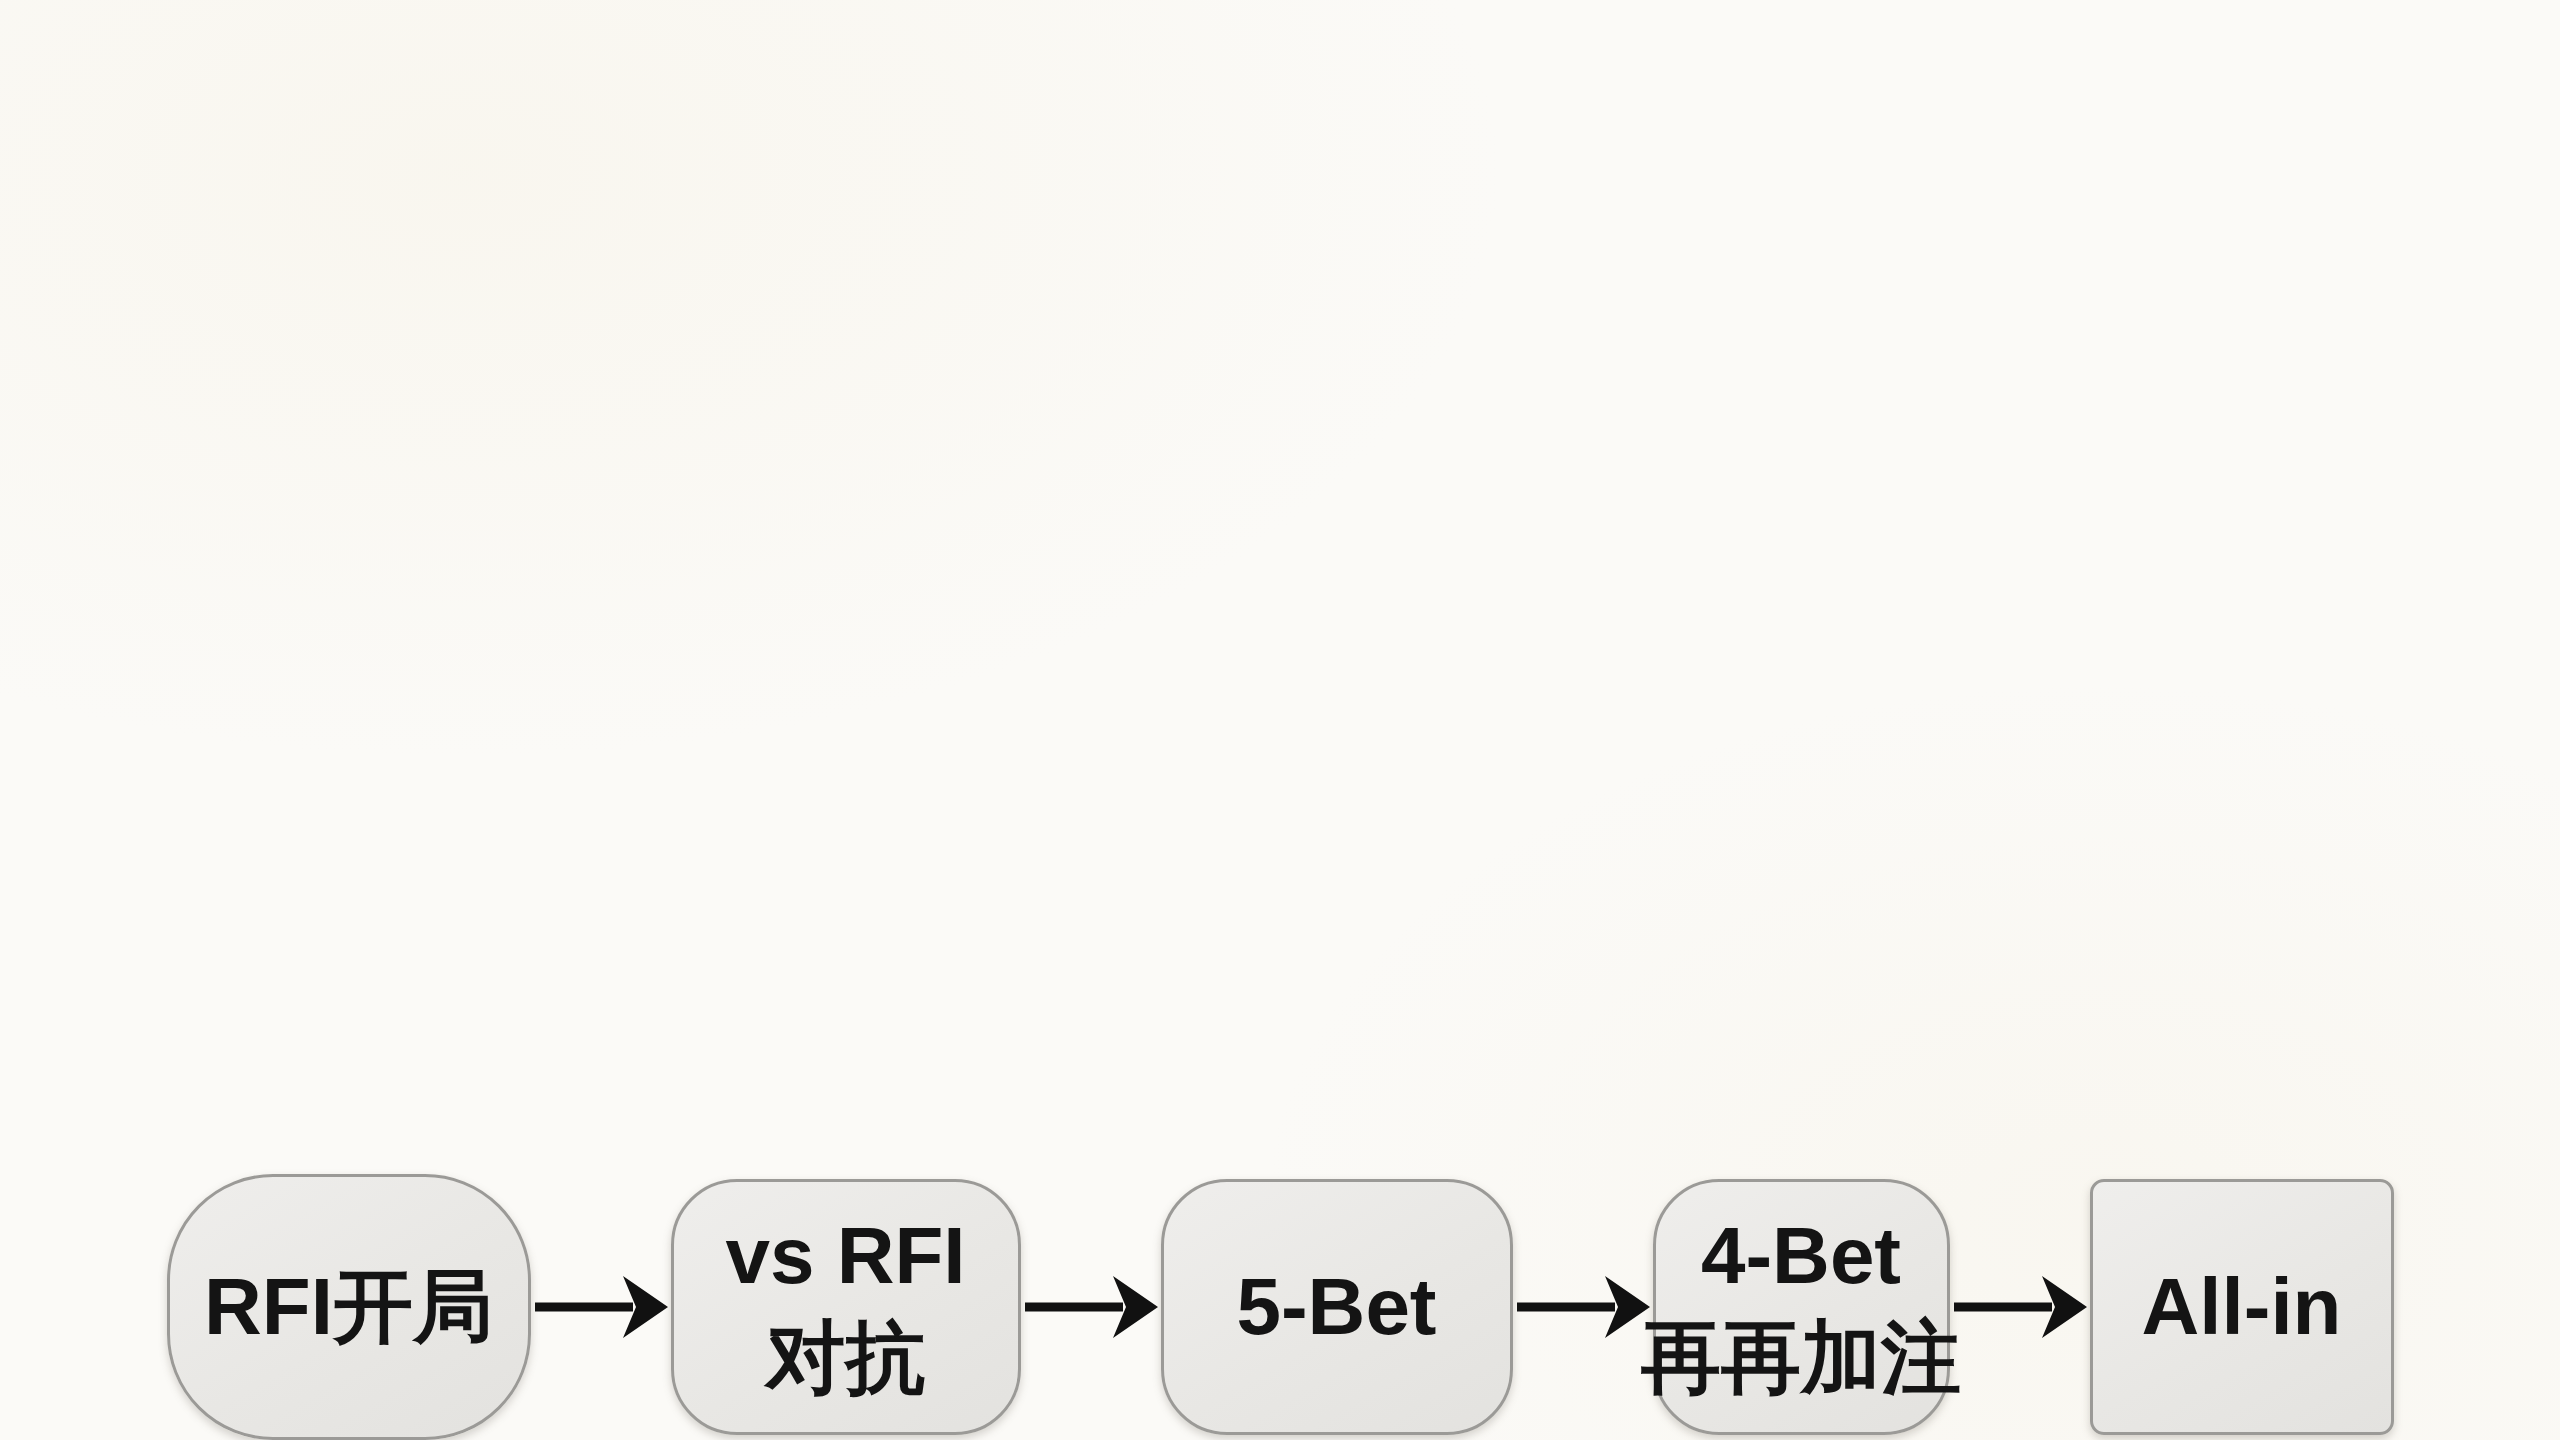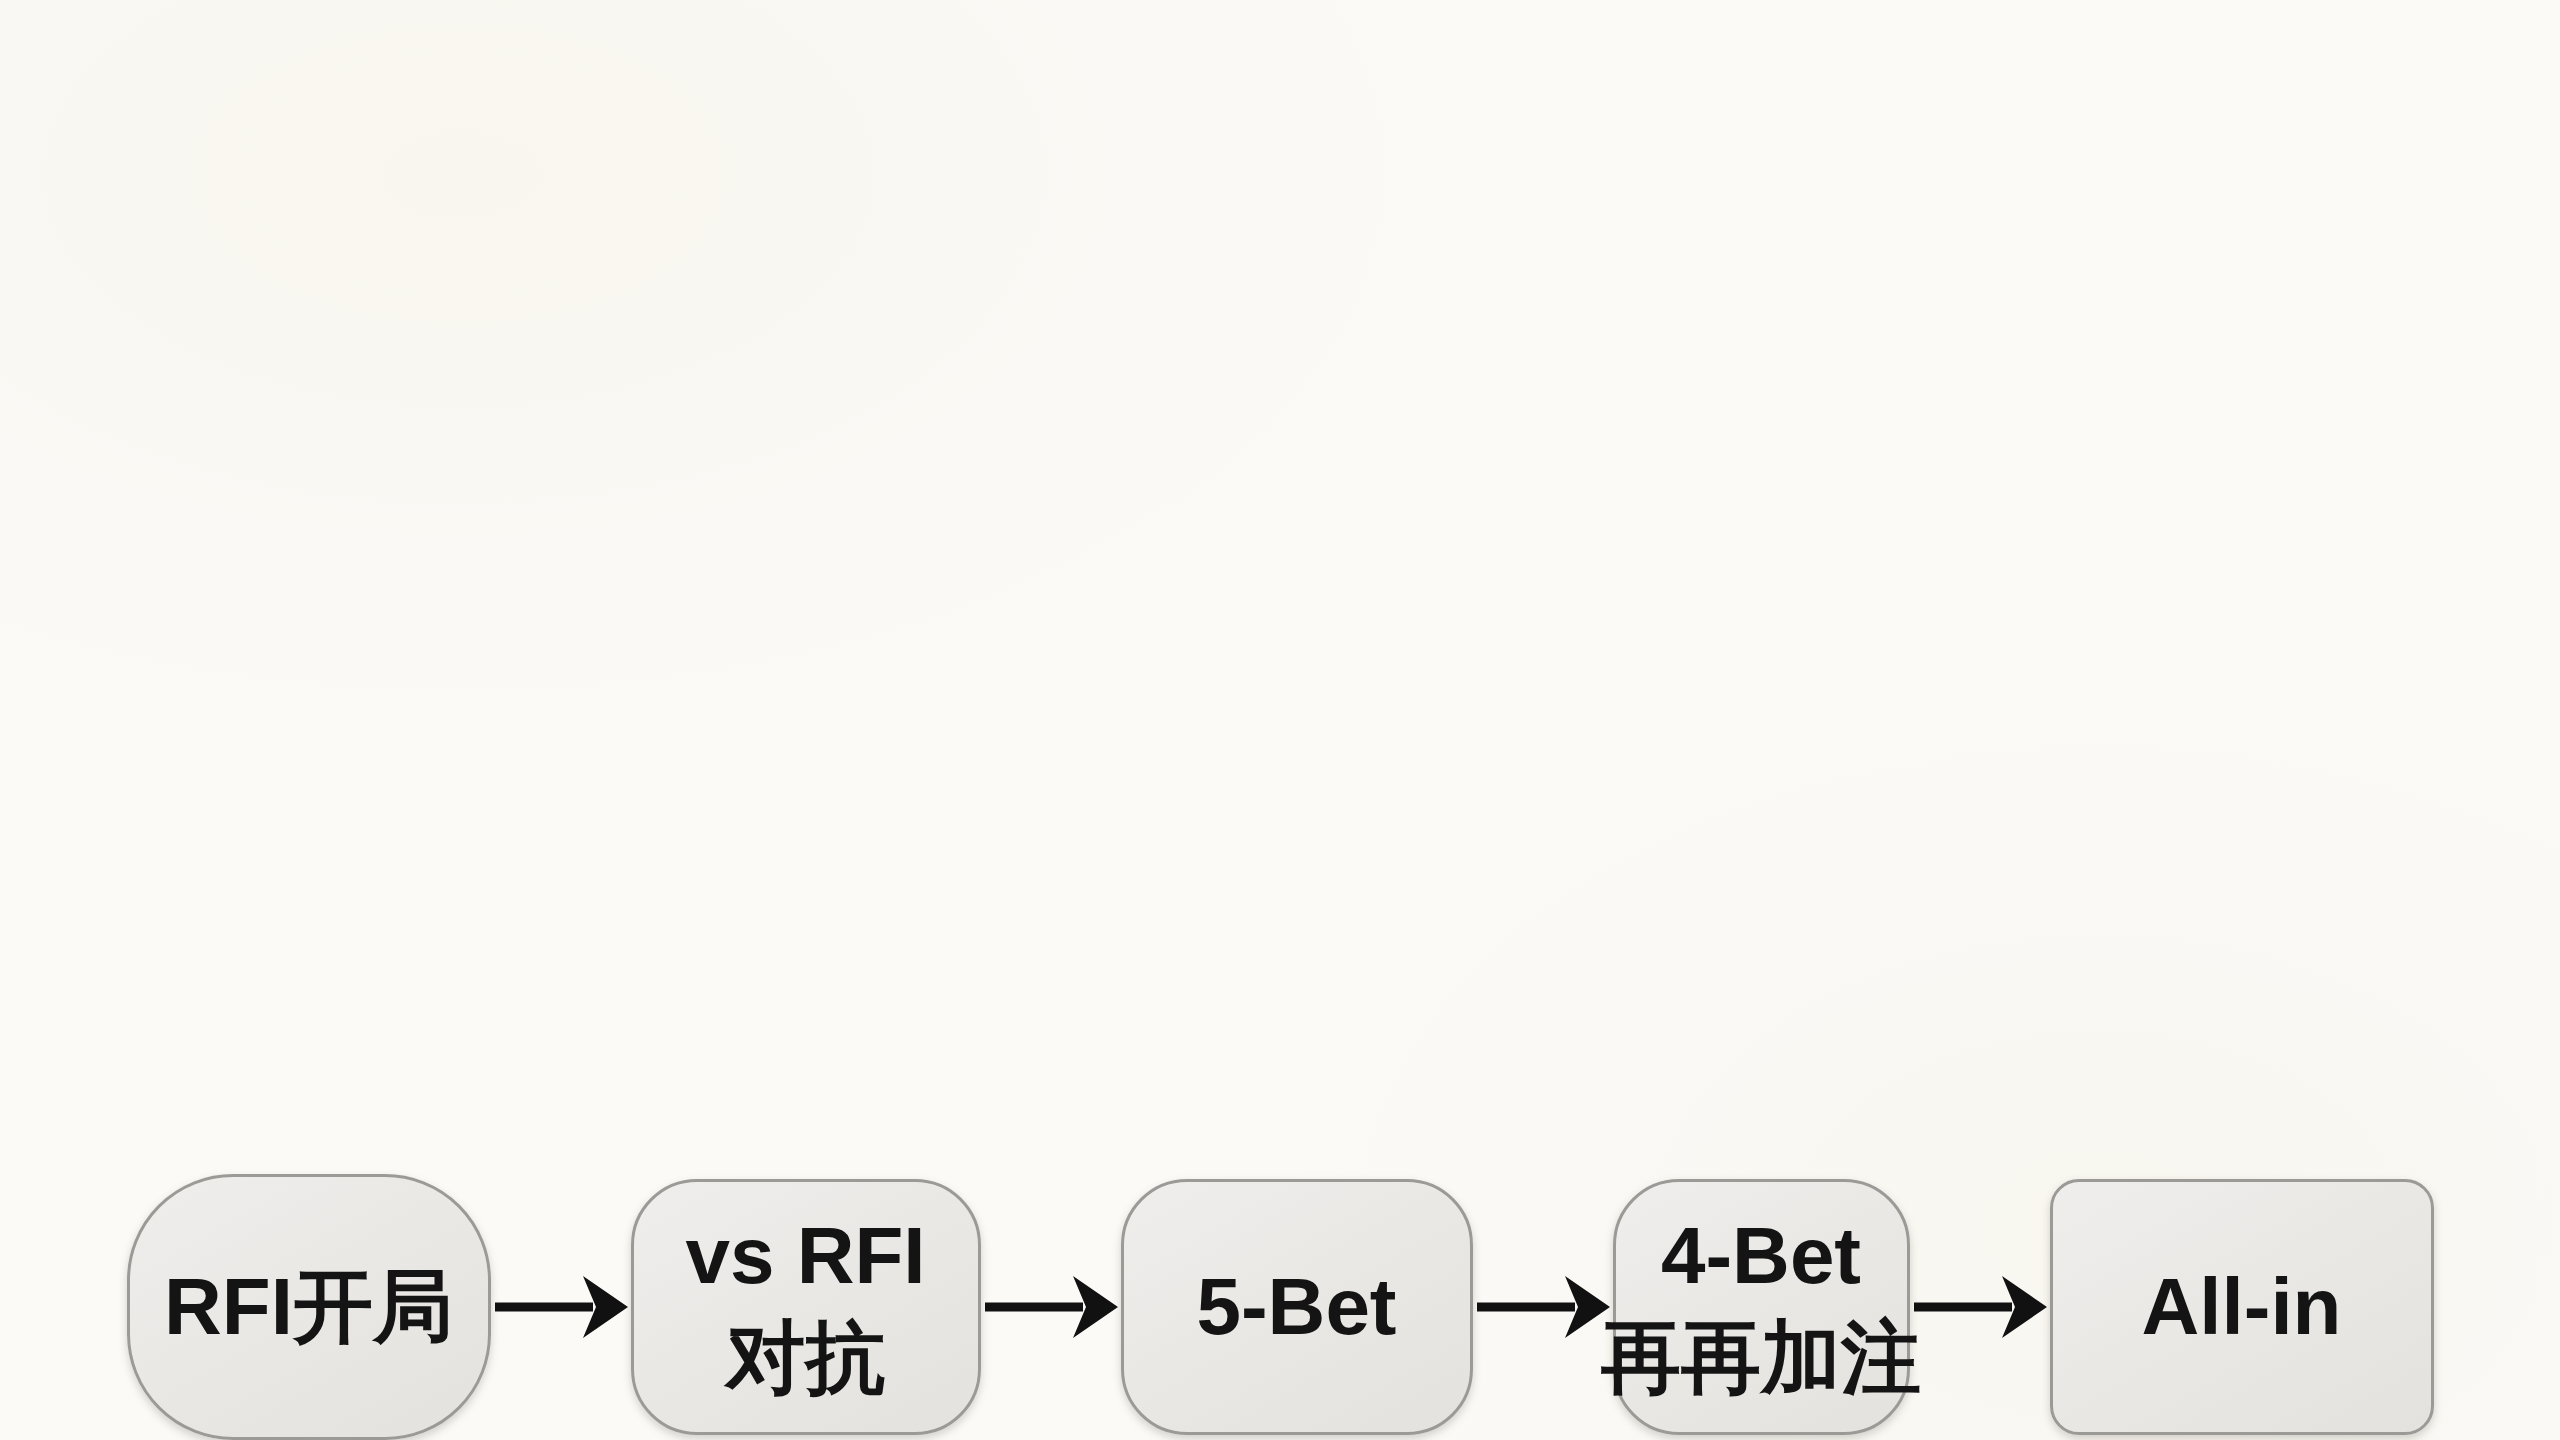--- a/index.html
+++ b/index.html
@@ -55,22 +55,22 @@
 
   .node-1 {
     width: 364px;
     height: 266px;
     border-radius: 106px;
   }
   .node-2 { width: 350px; }
   .node-3 { width: 352px; }
   .node-4 { width: 297px; }
   .node-5 {
-    width: 384px;
-    border-radius: 29px;
+    width: 304px;
+    border-radius: 14px;
   }
 
   .arrow {
     width: 140px;
     height: 76px;
     flex: 0 0 auto;
     display: block;
   }
   .arrow line {
     stroke-width: 9px;

